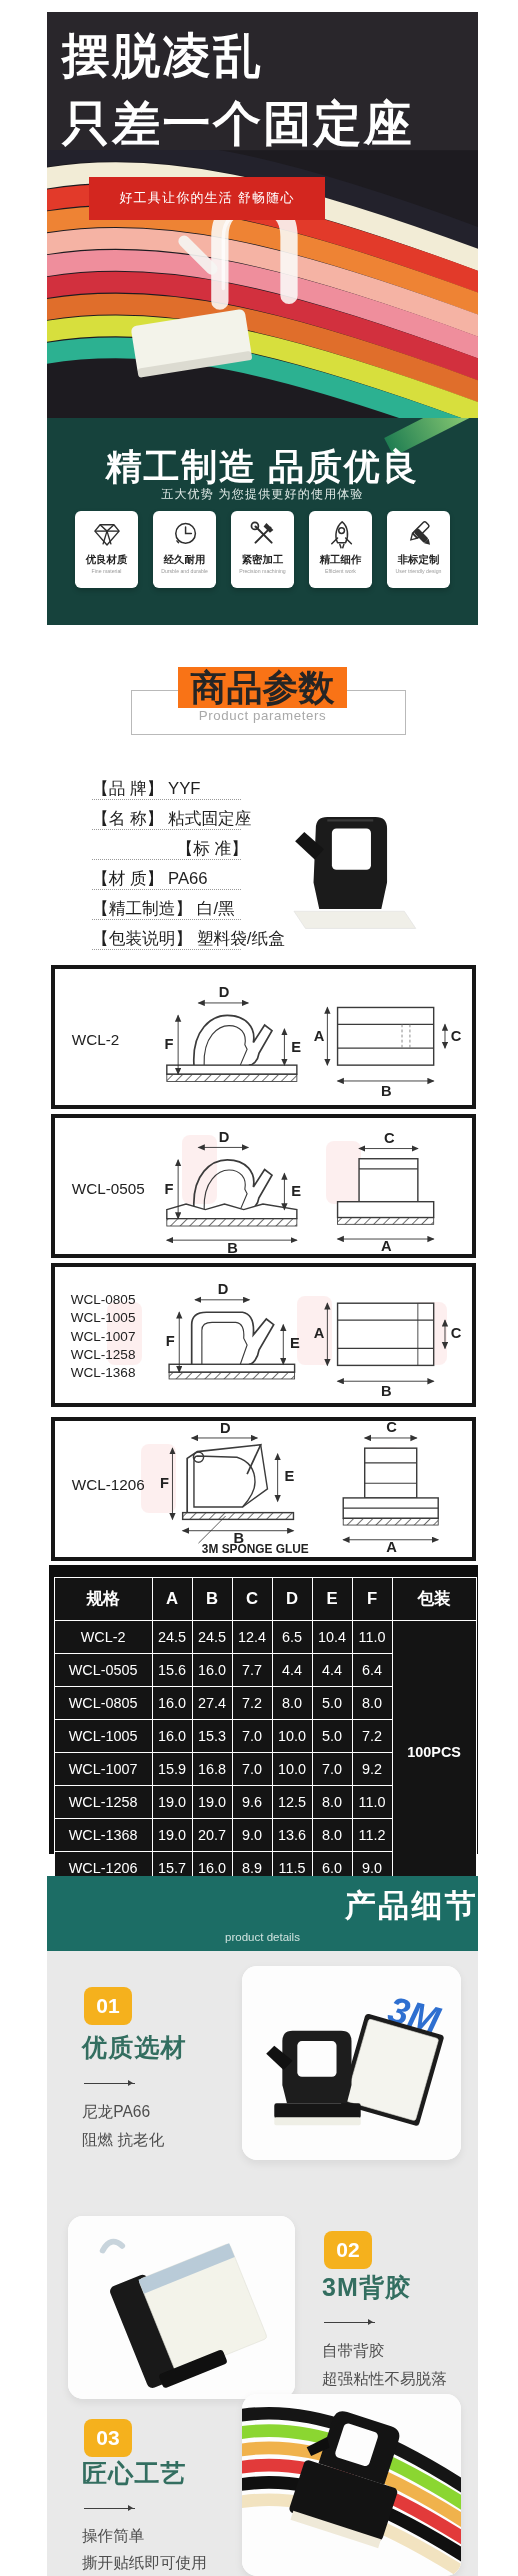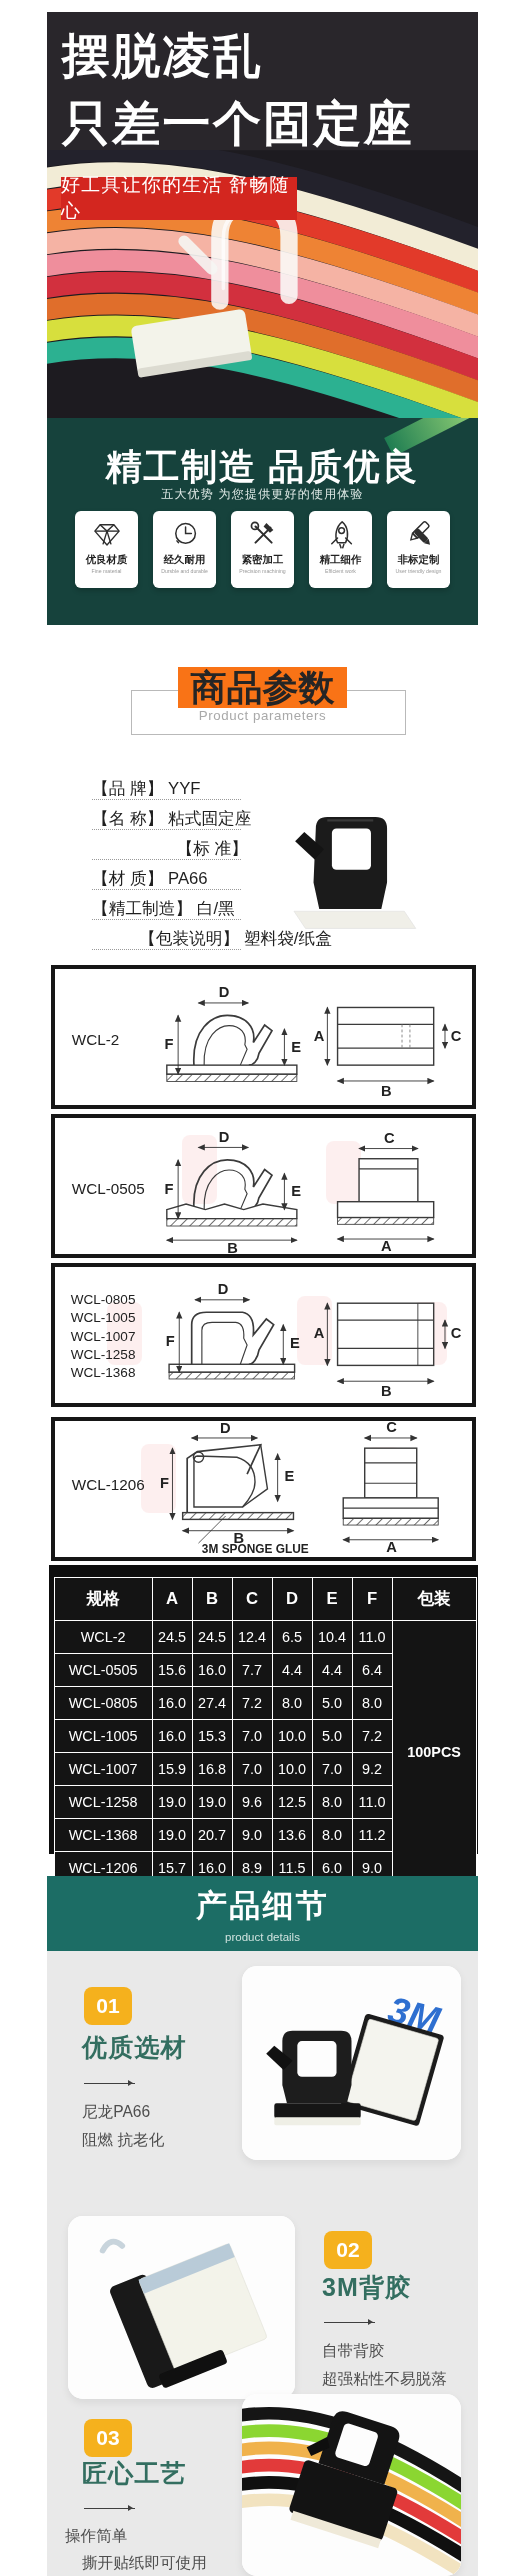--- a/index.html
+++ b/index.html
@@ -3,21 +3,21 @@
 <meta charset="utf-8">
 <style>
   html,body{margin:0;padding:0;background:#ffffff;}
   .page{position:relative;width:518px;height:2576px;background:#fff;overflow:hidden;
         font-family:"Liberation Sans","DejaVu Sans",sans-serif;}
   .abs{position:absolute;}
   
   .hero{left:47px;top:11.5px;width:431px;height:407px;background:#29262b;overflow:hidden;}
   .hero-title{color:#fff;font-size:48px;font-weight:700;letter-spacing:2.3px;line-height:1;}
   .ribbon{background:#d3261f;color:#fff;display:flex;align-items:center;justify-content:center;
-          font-size:19px;letter-spacing:1.2px;z-index:3;}
+          font-size:13px;letter-spacing:1.2px;z-index:3;margin-left:28px;}
   
   .teal{left:47px;top:418px;width:431px;height:207px;background:#16423c;overflow:hidden;}
   .streak{position:absolute;top:-5.8px;right:-14px;width:109px;height:21px;
           background:linear-gradient(90deg,#1f7d52,#a8e07c);transform:rotate(-27deg);}
   .q-title{width:100%;text-align:center;color:#fff;font-size:36px;font-weight:700;letter-spacing:1.7px;}
   .q-sub{width:100%;text-align:center;color:#dfe9e6;font-size:12px;letter-spacing:1.2px;}
   .cards{left:0;top:93px;width:431px;display:flex;justify-content:center;gap:15px;}
   .qcard{width:63px;height:77px;background:#fff;border-radius:5.8px;display:flex;flex-direction:column;
          align-items:center;box-shadow:0 2.3px 5.8px rgba(0,0,0,.18);}
   .qcard svg{margin-top:7.5px;}
@@ -38,21 +38,21 @@
   
   .tblwrap{left:49px;top:1565px;width:429px;height:289px;background:#0e0e0e;box-sizing:border-box;padding:4.6px;}
   table.sz{border-collapse:collapse;table-layout:fixed;width:420px;margin-top:7px;}
   table.sz th,table.sz td{border:1.2px solid #fff;background:#141414;color:#fff;text-align:center;vertical-align:middle;
     font-family:"Liberation Sans","DejaVu Sans",sans-serif;}
   table.sz th{height:40px;font-size:16.7px;font-weight:700;}
   table.sz td{height:30px;font-size:14.4px;}
   td.pack{font-size:17.3px;font-weight:700;}
   
   .banner{left:47px;top:1876px;width:431px;height:75px;background:#1c6d65;}
-  .b-title{width:100%;text-align:center;color:#fff;font-size:31px;font-weight:700;letter-spacing:2.3px;margin-top:9.2px;}
+  .b-title{width:100%;text-align:right;color:#fff;font-size:31px;font-weight:700;letter-spacing:2.3px;margin-top:9.2px;}
   .b-sub{width:100%;text-align:center;color:#cfe3df;font-size:11.5px;margin-top:3.5px;}
   .gray{left:47px;top:1951px;width:431px;height:625px;background:#e9e9e9;}
   .badge{width:48px;height:38px;background:#f5b11d;border-radius:8px;color:#fff;font-size:21px;font-weight:700;
          display:flex;align-items:center;justify-content:center;}
   .d-head{font-size:25px;font-weight:700;color:#336e60;letter-spacing:1.2px;white-space:nowrap;}
   .d-arrow{width:51px;height:1.2px;background:#3f3f3f;}
   .d-arrow::after{content:"";position:absolute;right:-1.2px;top:-2.9px;border:3.5px solid transparent;border-left:5.2px solid #3f3f3f;}
   .d-line{font-size:15.6px;color:#4f4f4f;white-space:nowrap;}
   .pcard{background:#fff;border-radius:15px;overflow:hidden;box-shadow:0 3.5px 8px rgba(0,0,0,.07);}
   .dimtxt{font-size:26px;font-weight:700;fill:#222;font-family:"Liberation Sans","DejaVu Sans",sans-serif;}
@@ -173,21 +173,21 @@
   <div class="abs spec" style="top:777px;"><b>【品 牌】</b> <span>YYF</span></div>
   <div class="abs spec-dash" style="top:799px;"></div>
   <div class="abs spec" style="top:807px;"><b>【名 称】</b> <span>粘式固定座</span></div>
   <div class="abs spec-dash" style="top:829px;"></div>
   <div class="abs spec" style="top:837px;text-align:right;"><b>【标 准】</b> <span></span></div>
   <div class="abs spec-dash" style="top:859px;"></div>
   <div class="abs spec" style="top:867px;"><b>【材 质】</b> <span>PA66</span></div>
   <div class="abs spec-dash" style="top:889px;"></div>
   <div class="abs spec" style="top:897px;"><b>【精工制造】</b> <span>白/黑</span></div>
   <div class="abs spec-dash" style="top:919px;"></div>
-  <div class="abs spec" style="top:927px;margin-left:47px;"><b>【包装说明】</b> <span>塑料袋/纸盒</span></div>
+  <div class="abs spec" style="top:927px;"><b>【包装说明】</b> <span>塑料袋/纸盒</span></div>
   <div class="abs spec-dash" style="top:949px;"></div>
 
   <svg class="abs" style="left:271px;top:795px;" width="158" height="144" viewBox="0 0 275 250">
     <polygon points="40,202 232,202 252,232 60,232" fill="#f0efe8" stroke="#ddd"></polygon>
     <path d="M78,58 Q78,38 98,38 L182,38 Q202,38 202,58 L202,152 L192,198 L84,198 L74,152 Z" fill="#1b1b1b"></path>
     <rect x="106" y="58" width="68" height="72" rx="8" fill="#ffffff"></rect>
     <polygon points="76,112 42,80 58,64 92,94" fill="#141414"></polygon>
     <path d="M98,44 L178,44" stroke="#3a3a3a" stroke-width="4" fill="none"></path>
   </svg>
 
@@ -513,21 +513,21 @@
   </div>
   <div class="abs badge" style="left:324px;top:2231px;">02</div>
   <div class="abs d-head" style="left:322px;top:2271px;">3M背胶</div>
   <div class="abs d-arrow" style="left:324px;top:2322px;"></div>
   <div class="abs d-line" style="left:322px;top:2341px;">自带背胶</div>
   <div class="abs d-line" style="left:322px;top:2369px;">超强粘性不易脱落</div>
 
   <div class="abs badge" style="left:84px;top:2419px;">03</div>
   <div class="abs d-head" style="left:82px;top:2457px;">匠心工艺</div>
   <div class="abs d-arrow" style="left:84px;top:2508px;"></div>
-  <div class="abs d-line" style="left:65px;top:2526px;">操作简单</div>
+  <div class="abs d-line" style="left:82px;top:2526px;">操作简单</div>
   <div class="abs d-line" style="left:82px;top:2553px;">撕开贴纸即可使用</div>
   <div class="abs pcard" style="left:242px;top:2394px;width:219px;height:182px;">
     <svg width="219" height="182" viewBox="0 0 380 315">
       <rect width="380" height="315" fill="#fdfdfd"></rect>
       <g fill="none" stroke-linecap="round">
         <path d="M-20,40 C120,10 260,80 400,170" stroke="#151515" stroke-width="22"></path>
         <path d="M-20,70 C120,40 260,110 400,200" stroke="#8bd631" stroke-width="22"></path>
         <path d="M-20,100 C120,70 260,140 400,230" stroke="#f0b24c" stroke-width="22"></path>
         <path d="M-20,130 C120,100 260,170 400,260" stroke="#e23a3a" stroke-width="22"></path>
         <path d="M-20,160 C120,130 260,200 400,290" stroke="#101010" stroke-width="22"></path>

